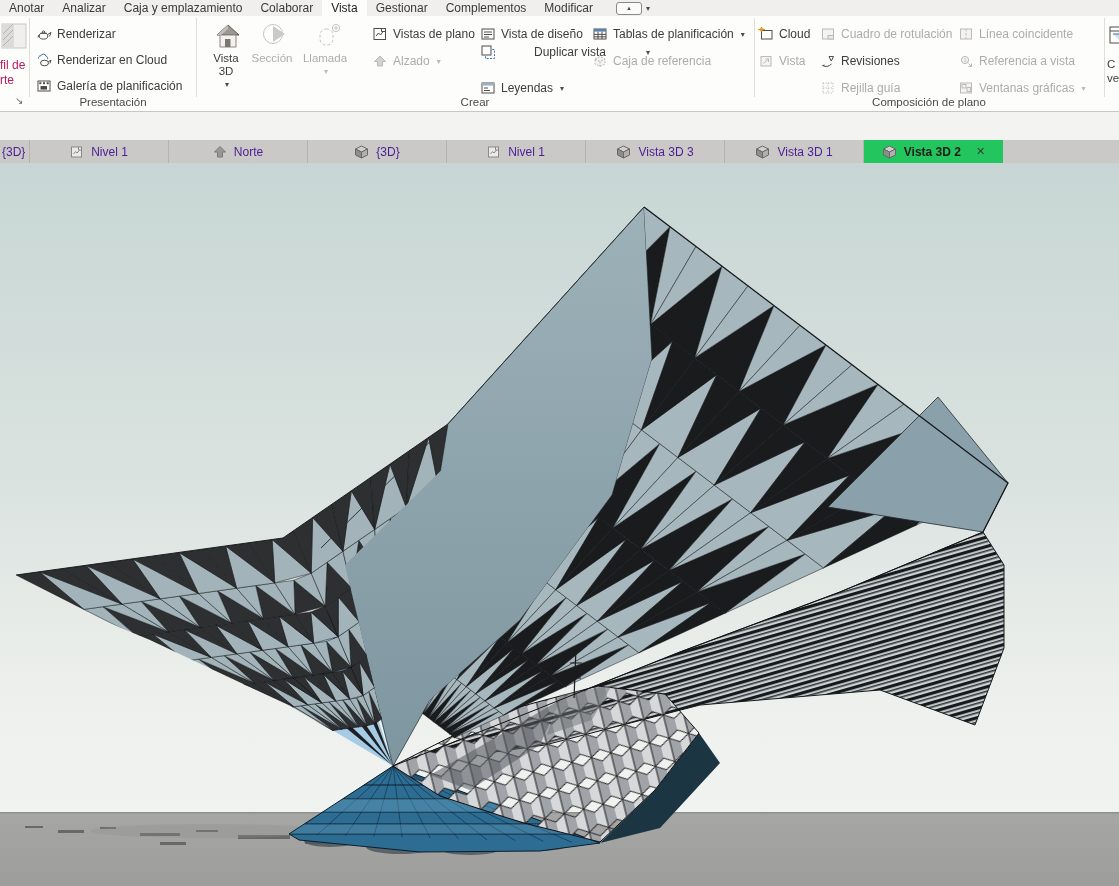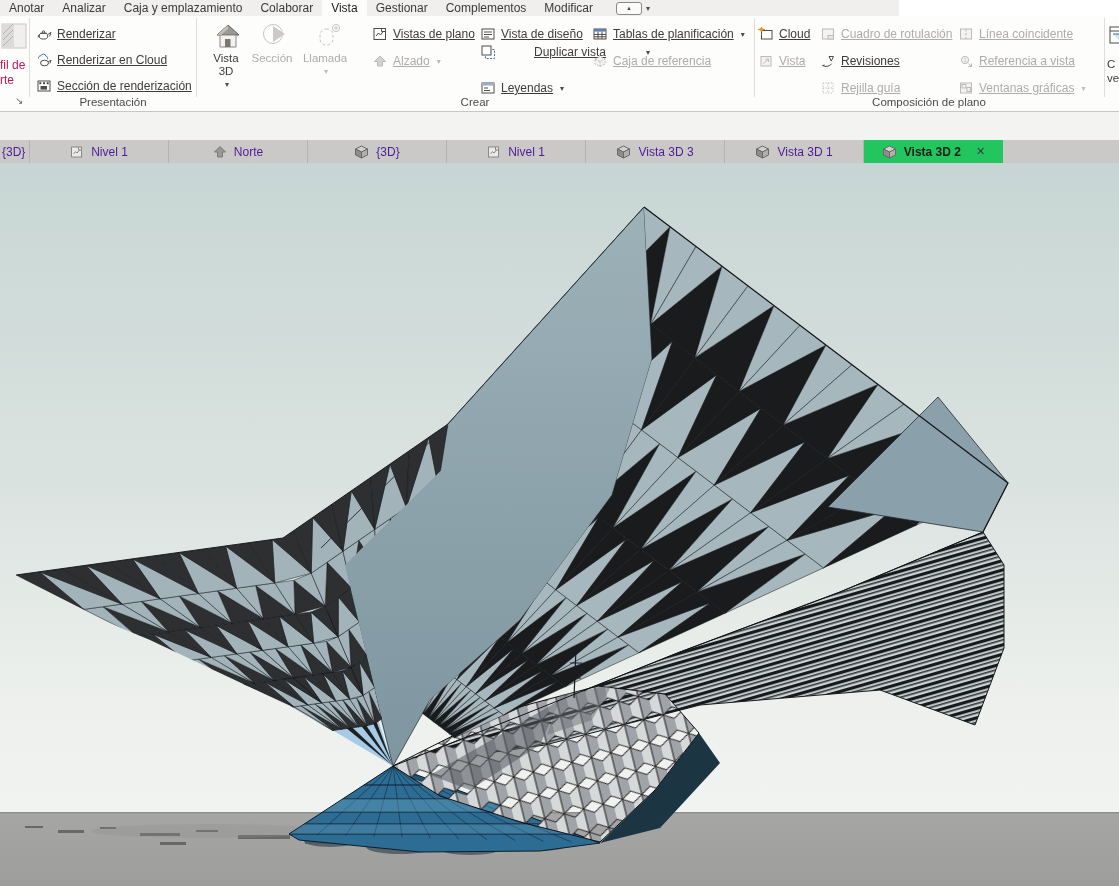--- a/index.html
+++ b/index.html
@@ -1,33 +1,33 @@
 <!DOCTYPE html>
 <html><head>
 <meta charset="utf-8">
 <style>
   html,body{margin:0;padding:0;}
   #app{position:relative;width:1119px;height:886px;overflow:hidden;background:#fff;
        font-family:"Liberation Sans",sans-serif;-webkit-font-smoothing:antialiased;}
   
-  #menubar{position:absolute;left:0;top:0;width:899px;height:16px;background:#f0efed;
+  #menubar{position:absolute;left:0;top:0;width:1119px;height:16px;background:#f0efed;
            display:flex;align-items:stretch;font-size:12px;color:#3a3a3a;}
   .menu-tab{padding:0 9px;line-height:16px;white-space:nowrap;cursor:default;}
   .menu-tab.active{background:#fdfdfc;color:#1e1e1e;}
   #ribbon-toggle{display:flex;align-items:center;gap:4px;margin-left:14px;}
   #ribbon-toggle .pill{width:24px;height:11px;border:1px solid #8a8886;border-radius:3px;
        display:flex;align-items:center;justify-content:center;font-size:6px;color:#4e4c4a;background:#fbfbfa;}
   #ribbon-toggle .caret{font-size:8px;color:#4e4c4a;}
   
   #ribbon{position:absolute;left:0;top:16px;width:1119px;height:95px;background:#fdfdfc;
           border-bottom:1px solid #c9c7c5;font-size:12px;color:#3e3c3a;}
   .rdiv{position:absolute;top:2px;bottom:14px;width:1px;background:#e0deda;}
   .panel-label{position:absolute;top:80px;font-size:11.5px;color:#4a4a48;text-align:center;}
   .small-item{position:absolute;height:20px;display:flex;align-items:center;gap:5px;white-space:nowrap;}
-  .small-item .lbl{line-height:20px;text-decoration:underline;}
+  .small-item .lbl{line-height:20px;}
   .small-item.disabled{color:#aeacaa;}
   .caret-glyph{font-size:8px;color:#4e4c4a;margin-left:2px;}
   .disabled .caret-glyph{color:#bcbab8;}
   .big-btn{position:absolute;top:6px;width:46px;height:84px;text-align:center;font-size:11.5px;line-height:13px;}
   .big-btn .bicon{display:block;margin:0 auto 2px auto;width:26px;height:28px;}
   .big-btn.disabled{color:#aeacaa;}
   #clip-left{position:absolute;left:0;top:0;width:29px;height:95px;overflow:hidden;color:#be185d;}
   #clip-left .lbl{position:absolute;left:0;font-size:12px;white-space:nowrap;}
   #launcher{position:absolute;left:15px;top:79px;font-size:10px;color:#6e6c6a;}
   #clip-right{position:absolute;left:1106px;top:0;width:13px;height:95px;overflow:hidden;
@@ -107,21 +107,21 @@
         <div class="small-item" style="left: 36px; top: 60px;">
           <span style="display:flex">
             <svg width="16" height="16" viewBox="0 0 16 16" fill="none" stroke-width="1">
               <rect x="2" y="3" width="12" height="10" fill="#ffffff" stroke="#4e4c4a"></rect>
               <rect x="3.3" y="4.2" width="2" height="2" fill="#4e4c4a"></rect>
               <rect x="7" y="4.2" width="2" height="2" fill="#4e4c4a"></rect>
               <rect x="10.7" y="4.2" width="2" height="2" fill="#4e4c4a"></rect>
               <rect x="4.5" y="8" width="6.5" height="3.6" fill="#4e4c4a"></rect>
             </svg>
           </span>
-          <span class="lbl">Sección de  renderización</span>
+          <span class="lbl">Galería de  planificación</span>
         </div>
         <div class="panel-label" style="left: 53px; width: 120px;">Presentación</div>
         <div class="big-btn" style="left: 203px;">
           <span class="bicon">
             <svg width="30" height="28" viewBox="0 0 30 28">
               <polygon points="4,13 15,3 26,13" fill="#9b9893" stroke="#5f5c58"></polygon>
               <polygon points="7,13 7,25 23,25 23,13" fill="#f4f2ee" stroke="#8a8784"></polygon>
               <polygon points="4,13 15,3 15,7 8,13" fill="#c2bfba"></polygon>
               <rect x="12" y="17" width="5.5" height="8" fill="#7a7672"></rect>
             </svg>

